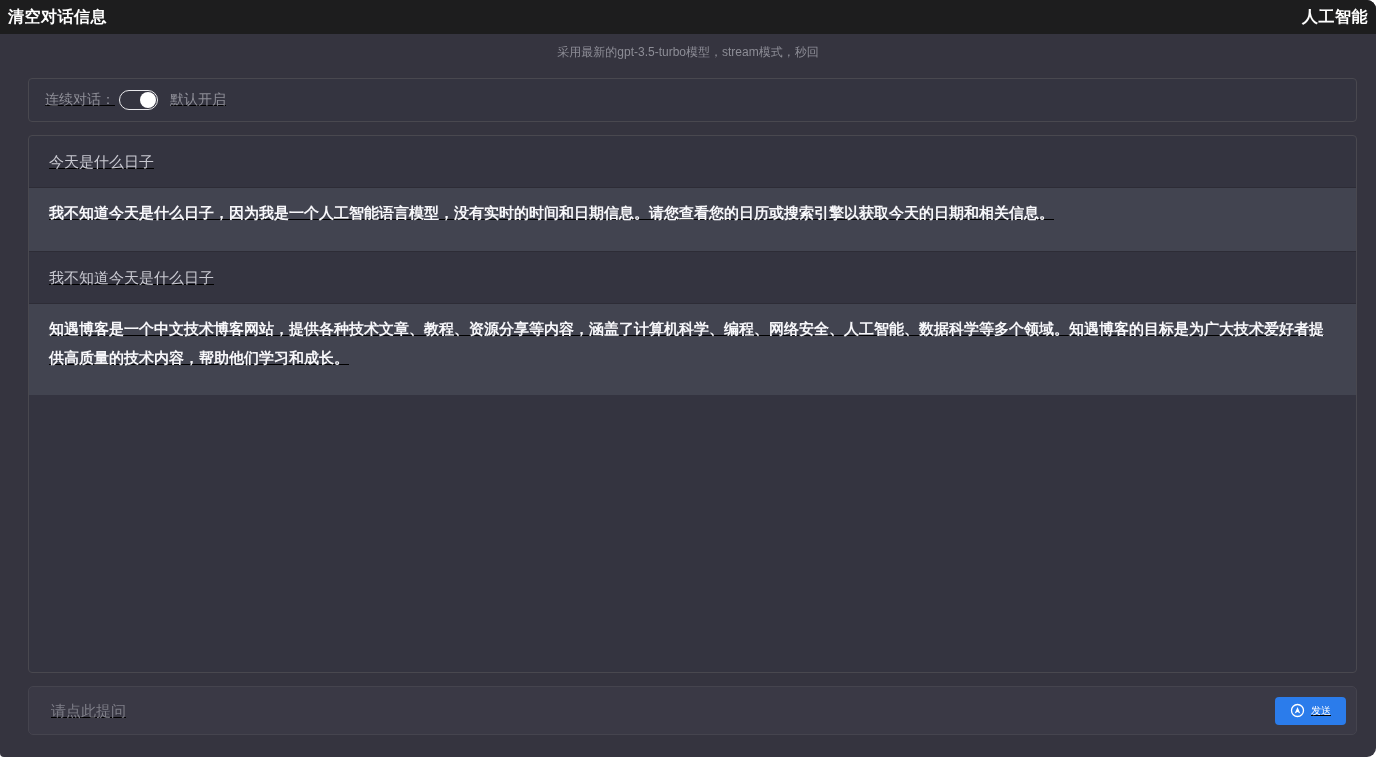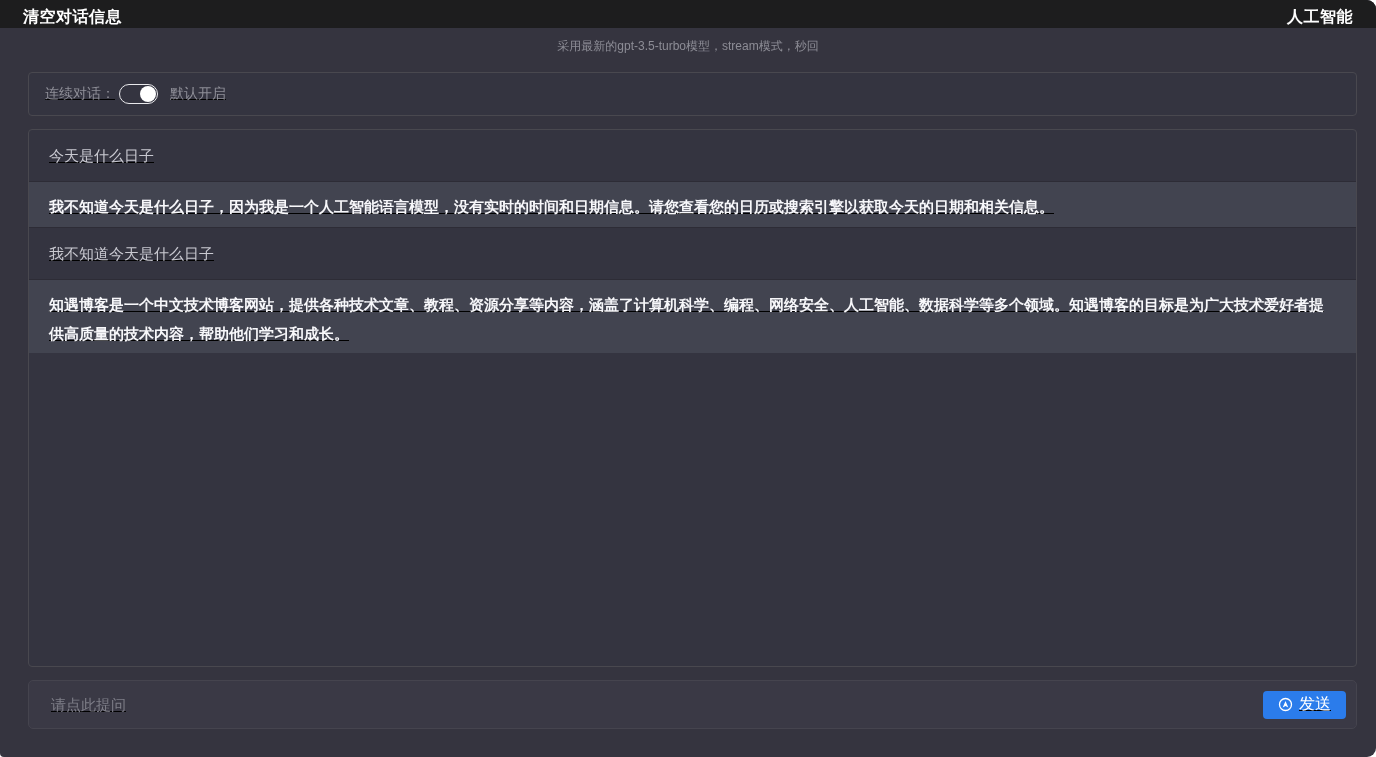--- a/index.html
+++ b/index.html
@@ -5,22 +5,22 @@
   html,body{margin:0;padding:0;background:#ffffff;}
   .app{
     position:relative;width:1376px;height:757px;
     background:#35343f;overflow:hidden;
     border-radius:0 9px 9px 4px;
     font-family:"Liberation Sans","DejaVu Sans",sans-serif;
     -webkit-font-smoothing:antialiased;
   }
   
   .topbar{
-    height:28px;background:#1d1d1e;display:flex;align-items:flex-end;
-    justify-content:space-between;padding:0 23px;
+    height:34px;background:#1d1d1e;display:flex;align-items:center;
+    justify-content:space-between;padding:0 8px;
   }
   .topbar .bar-btn{
     color:#ffffff;font-size:16px;font-weight:bold;cursor:pointer;letter-spacing:.5px;
   }
   
   .subtitle{
     text-align:center;color:#8d8d96;font-size:12px;margin-top:10px;height:18px;
   }
   
   .panel{
@@ -49,36 +49,36 @@
     padding:13px 20px;font-size:15px;line-height:1.55;border-top:1px solid #2d2c36;
   }
   .msg:first-child{border-top:none;}
   .msg.question{
     color:#c9c9d1;background:transparent;
     font-family:"DejaVu Serif","Liberation Serif",serif;
     padding-top:15px;
   }
   .msg.answer{
     color:#f7f7fa;background:#424450;font-weight:bold;line-height:1.9;
-    padding-top:11px;padding-bottom:5px;
+    padding-top:11px;padding-bottom:23px;
   }
   
   .composer{
     margin-top:13px;height:49px;background:#3a3945;border-color:#45444e;
     display:flex;align-items:center;padding:0 10px 0 20px;border-radius:5px;
   }
   .prompt-input{
     flex:1;background:transparent;border:none;outline:none;
     color:#d5d5dc;font-size:15px;font-family:inherit;height:100%;
   }
   .prompt-input::placeholder{color:#7f7f89;opacity:1;}
   .send-btn{
     flex:0 0 auto;display:flex;align-items:center;gap:6px;
     background:#2b7ceb;color:#ffffff;border:none;border-radius:4px;
-    height:28px;padding:0 15px;font-size:16px;cursor:pointer;
+    height:28px;padding:0 15px;font-size:10px;cursor:pointer;
     font-family:inherit;
   }
   .send-btn svg{display:block;}
 </style>
 </head>
 <body>
 
 <div class="app">
 
   <div class="topbar">

